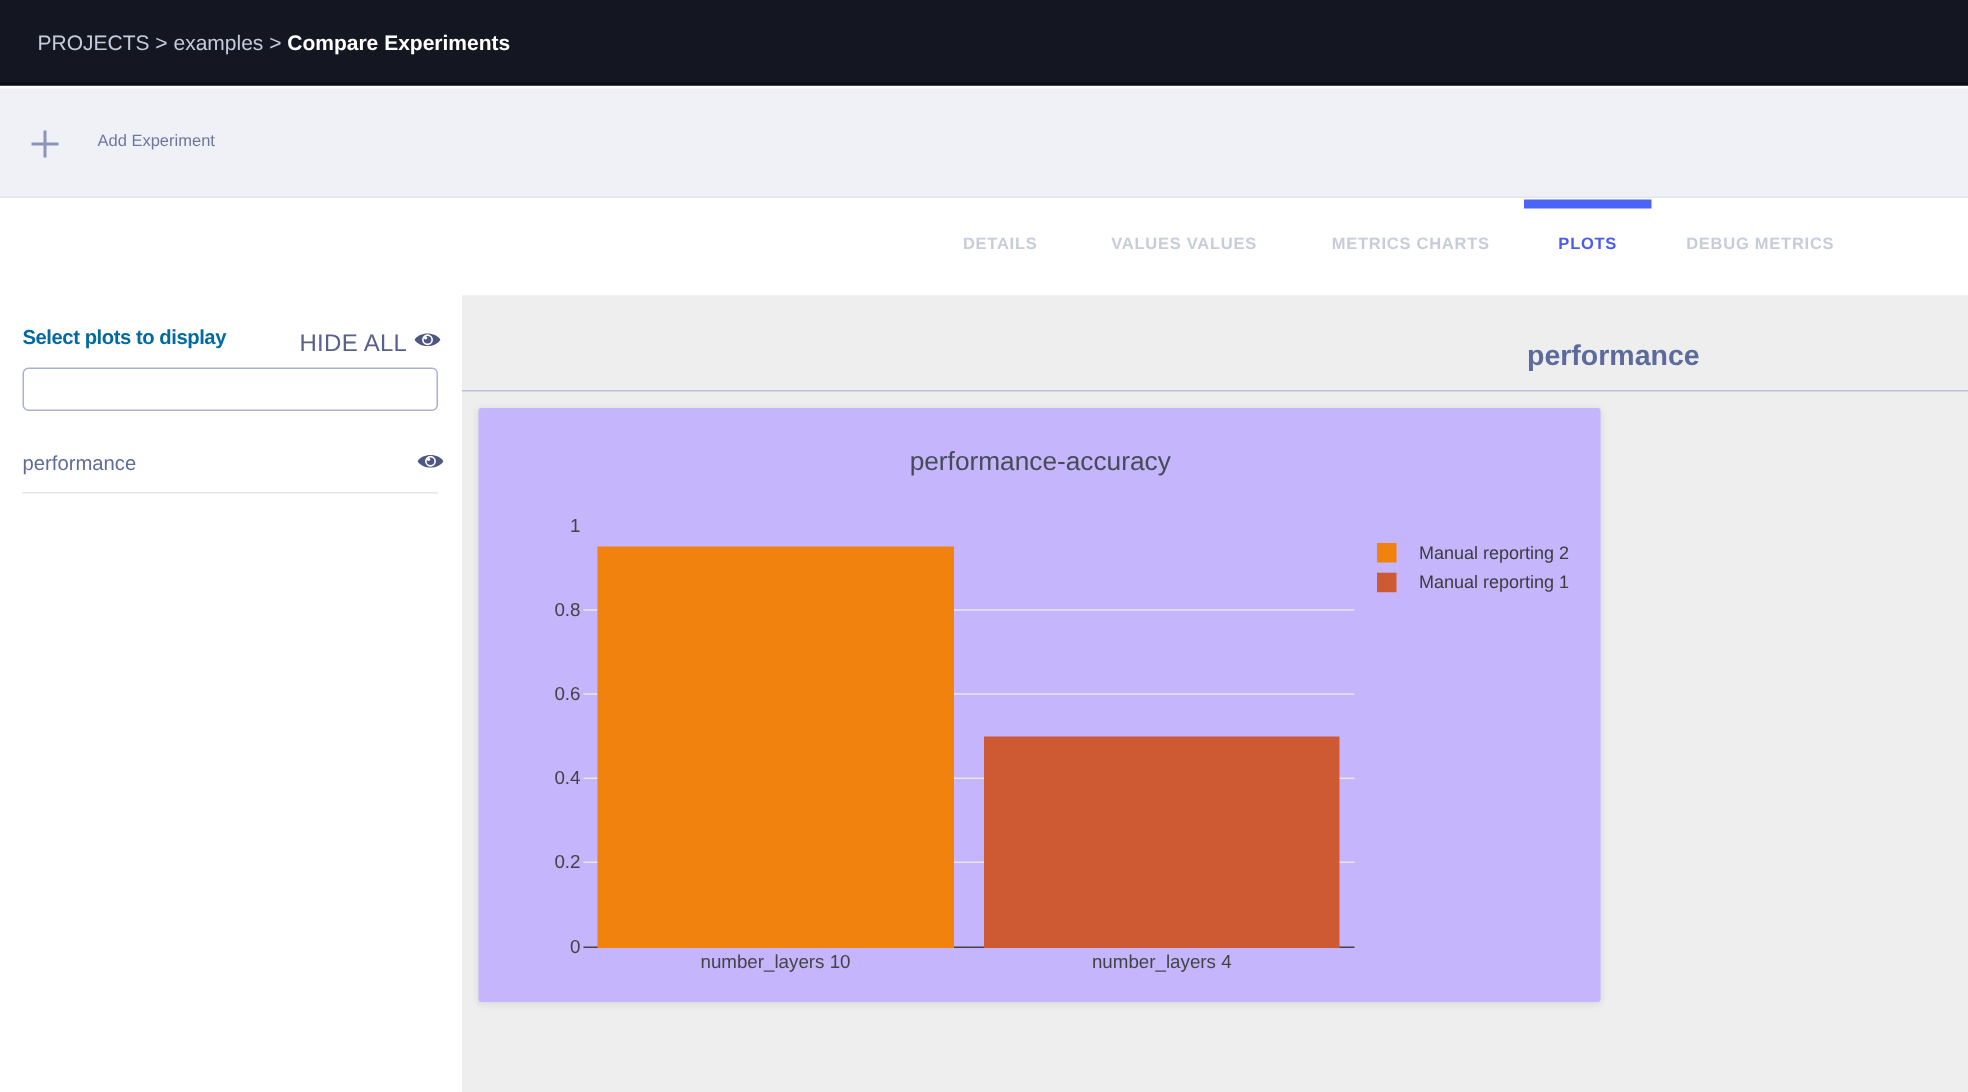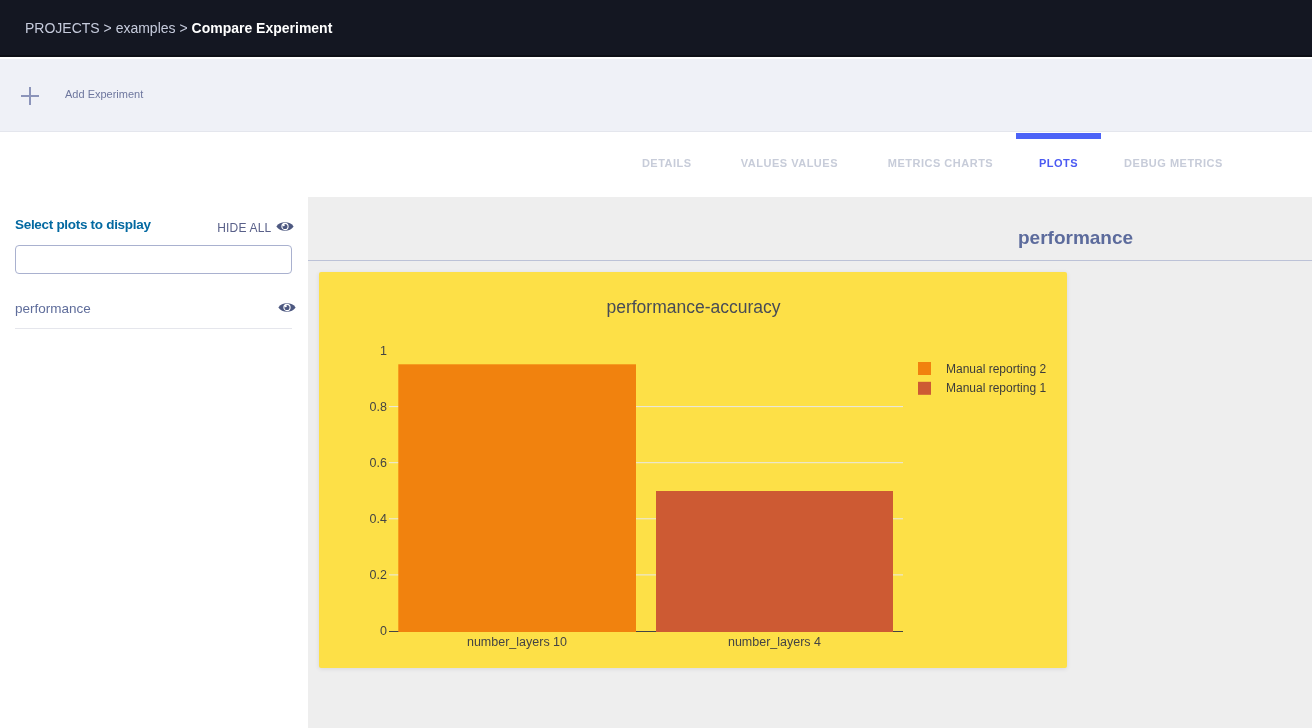--- a/index.html
+++ b/index.html
@@ -11,35 +11,35 @@
   .plus { position:absolute; left:21px; top:86.5px; width:18px; height:18px; }
   .plus:before { content:""; position:absolute; left:0; top:8px; width:18px; height:2px; background:#8b94ba; }
   .plus:after { content:""; position:absolute; left:8px; top:0; width:2px; height:18px; background:#8b94ba; }
   .addtxt { position:absolute; left:65px; top:88px; font-size:11px; color:#6e779e; }
   .tabbar { position:absolute; left:0; top:133px; width:1052px; height:64px; background:#ffffff; }
   .tab { position:absolute; top:24px; transform:translateX(-50%); font-size:11px; font-weight:bold; letter-spacing:0.5px; color:#c7ccd9; white-space:nowrap; }
   .tab.active { color:#4b5af2; }
   .indicator { position:absolute; left:1016px; top:0; width:85px; height:6px; background:#4c63f7; }
   .leftpanel { position:absolute; left:0; top:197px; width:308px; height:531px; background:#ffffff; }
   .lp-title { position:absolute; left:15px; top:217px; font-size:13.5px; letter-spacing:-0.3px; font-weight:bold; color:#0369a1; }
-  .hideall { position:absolute; right:1040.5px; top:221px; font-size:12px; letter-spacing:-0.4px; color:#596089; letter-spacing:0.2px; }
+  .hideall { position:absolute; right:1040.5px; top:221px; font-size:16px; letter-spacing:-0.4px; color:#596089; letter-spacing:0.2px; }
   .eye1 { position:absolute; left:276px; top:220px; }
   .searchbox { position:absolute; left:15px; top:245px; width:277px; height:29px; border:1px solid #a9b1cf; border-radius:4px; background:#fff; }
   .perf-row { position:absolute; left:15px; top:301px; font-size:13.5px; color:#5f6d9b; }
   .eye2 { position:absolute; left:278px; top:301px; }
   .sep { position:absolute; left:15px; top:328px; width:277px; height:1px; background:#e5e6ec; }
   .plotarea { position:absolute; left:308px; top:197px; width:1004px; height:531px; background:#eeeeee; }
   .plothead { position:absolute; left:308px; top:197px; width:1004px; height:64px; background:#eeeeee; border-bottom:1px solid #bcc2d7; }
   .plothead-txt { position:absolute; left:1018px; top:227px; font-size:19px; font-weight:bold; color:#5c6b9c; }
-  .card { position:absolute; left:319px; top:272px; width:748px; height:396px; background:#fde047; border-radius:2px; box-shadow:0 1px 4px rgba(60,60,80,0.12); }
+  .card { position:absolute; left:319px; top:272px; width:748px; height:396px; background:#c4b5fd; border-radius:2px; box-shadow:0 1px 4px rgba(60,60,80,0.12); }
 </style>
 </head>
 <body>
   <div class="topbar">
-    <div class="crumb">PROJECTS &gt; examples &gt; <b>Compare Experiment</b></div>
+    <div class="crumb">PROJECTS &gt; examples &gt; <b>Compare Experiments</b></div>
   </div>
   <div class="addbar"></div>
   <div class="plus"></div>
   <div class="addtxt">Add Experiment</div>
   <div class="tabbar">
     <div class="tab" style="left:666.8px;">DETAILS</div>
     <div class="tab" style="left:789.4px;">VALUES VALUES</div>
     <div class="tab" style="left:940.5px;text-align:right;">METRICS CHARTS</div>
     <div class="tab active" style="left:1058.5px;">PLOTS</div>
     <div class="tab" style="left:1173.5px;">DEBUG METRICS</div>

